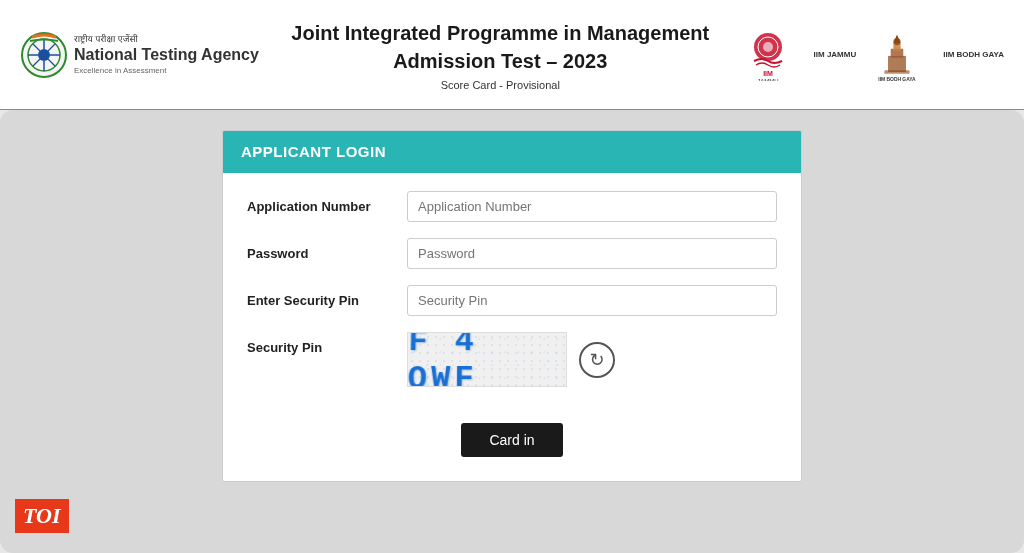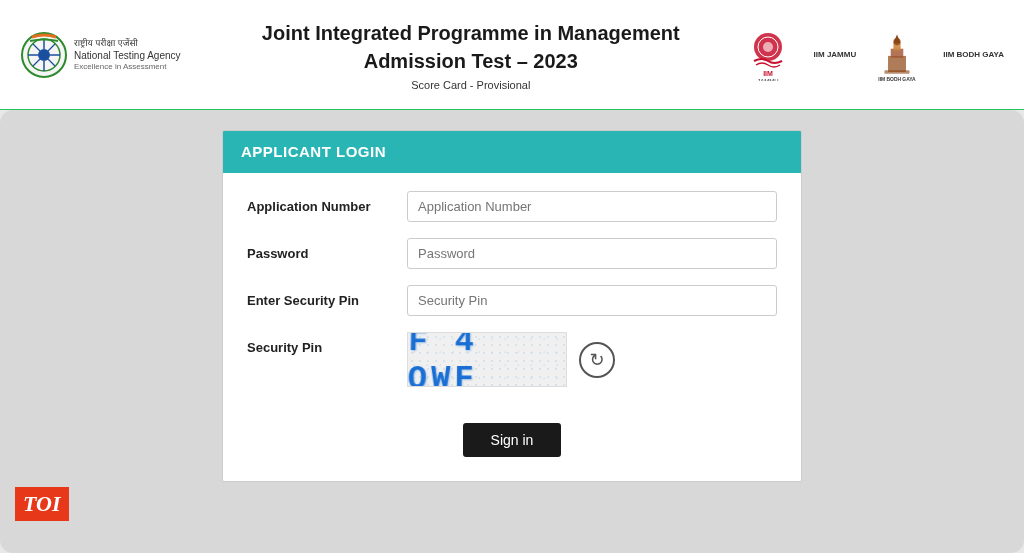--- a/index.html
+++ b/index.html
@@ -46,22 +46,22 @@
       flex-direction: column;
     }
 
     .nta-hindi {
       font-size: 9px;
       color: #333;
       line-height: 1.3;
     }
 
     .nta-english {
-      font-size: 10px;
-      font-weight: normal;
+      font-size: 16px;
+      font-weight: bold;
       color: #333;
       line-height: 1.3;
     }
 
     .nta-sub {
       font-size: 8px;
       color: #666;
     }
 
     .header-title {
@@ -239,21 +239,21 @@
       padding: 9px 28px;
       font-size: 14px;
       border-radius: 3px;
       cursor: pointer;
       font-weight: normal;
     }
 
     
     .toi-badge {
       position: fixed;
-      bottom: 32px;
+      bottom: 20px;
       left: 15px;
       background: #e8381a;
       color: white;
       font-size: 22px;
       font-weight: bold;
       padding: 4px 8px;
       font-family: 'Times New Roman', serif;
       font-style: italic;
     }
   </style>
@@ -361,19 +361,19 @@
             <div class="captcha-noise"></div>
             <span class="captcha-text">F 4 QWF</span>
           </div>
           <button class="refresh-btn" title="Refresh captcha">
             <span>↻</span>
           </button>
         </div>
       </div>
 
       <div class="signin-area">
-        <button class="signin-btn">Sign in</button>
+        <button class="signin-btn">Card in</button>
       </div>
     </div>
   </div>
 </div>
 
 <div class="toi-badge">TOI</div>
 
 </body></html>

